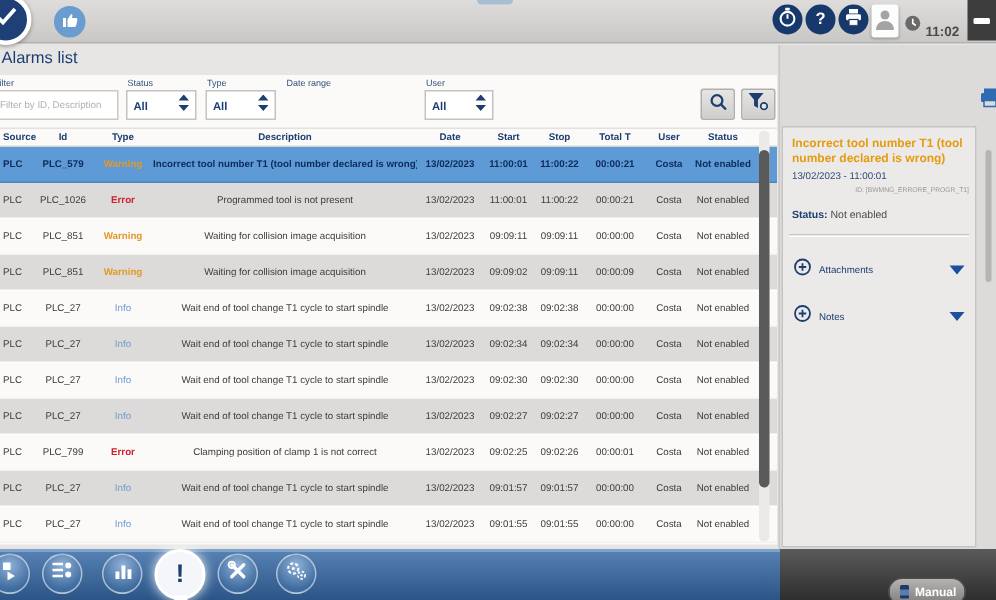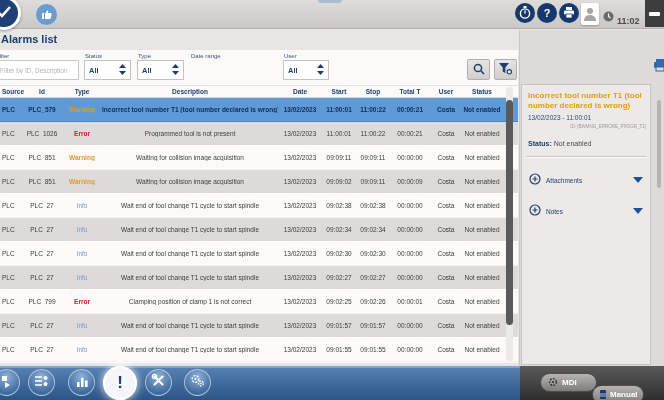--- a/index.html
+++ b/index.html
@@ -19,21 +19,21 @@
     display:flex; align-items:center; justify-content:center; color:#fff; font-weight:bold; font-size:11px; }
   .avatar { position:absolute; left:581px; top:3px; width:18px; height:22px; background:#fdfdfd;
     border-radius:2px; box-shadow:0 1px 2px rgba(0,0,0,.25); display:flex; align-items:flex-end; justify-content:center; overflow:hidden; }
   .clock-wrap { position:absolute; left:603px; top:8px; display:flex; align-items:flex-end; gap:3px; }
   .time-text { font-size:9px; font-weight:bold; color:#4b4a48; }
   .min-box { position:absolute; left:645px; top:0; width:19px; height:27px; background:#3d3d3d;
     display:flex; align-items:center; justify-content:center; }
   .min-box .bar { width:11px; height:4px; background:#fff; border-radius:1px; }
 
   
-  .page-title { position:absolute; left:1px; top:33px; font-size:11px; font-weight:bold; color:#1c3e71;text-align:center; }
+  .page-title { position:absolute; left:1px; top:33px; font-size:11px; font-weight:normal; color:#1c3e71;text-align:center; }
 
   
   .right-bg { position:absolute; left:519px; top:30px; width:145px; height:336px; background:#dcdbd9; border-left:1px solid #c9c8c6; }
 
   
   .content-panel { position:absolute; left:-6px; top:50px; width:524px; height:313px; background:#fbfaf9; }
   .flabel { position:absolute; top:3px; font-size:6px; color:#33527e; white-space:nowrap; }
   .fbox { position:absolute; top:10px; height:20px; background:#fff; border:1px solid #c3c2c0;
     display:flex; align-items:center; padding:0 4px; }
   .fbox .val { flex:1; font-size:7.5px; font-weight:bold; color:#1c3e71; }
@@ -491,29 +491,20 @@
         <svg width="15" height="15" viewBox="0 0 15 15">
             <circle cx="5.5" cy="6" r="3.4" stroke="#fff" stroke-width="1.4" fill="none" stroke-dasharray="2 1.4"></circle>
             <circle cx="5.5" cy="6" r="1" fill="#fff"></circle>
             <circle cx="11" cy="10.5" r="2.4" stroke="#fff" stroke-width="1.2" fill="none" stroke-dasharray="1.6 1.2"></circle>
             <circle cx="11" cy="10.5" r="0.8" fill="#fff"></circle>
           </svg>
       </span>
     </div>
     <div class="nav-notch"></div>
 
-    <div class="pill" style="left:540px; width:57px;">
-      <span>
-        <svg width="10" height="10" viewBox="0 0 10 10">
-            <circle cx="5" cy="5" r="3.4" stroke="#2d2d2d" stroke-width="1.4" fill="none" stroke-dasharray="1.8 1.3"></circle>
-            <circle cx="5" cy="5" r="1" fill="#2d2d2d"></circle>
-          </svg>
-      </span>
-      <span>MDI</span>
-    </div>
     <div class="pill" style="left:592px; width:52px;margin-top:12px;">
       <span class="m-icon">
           <i></i>
         </span>
       <span>Manual</span>
     </div>
   </div>
 
 </div>
 

